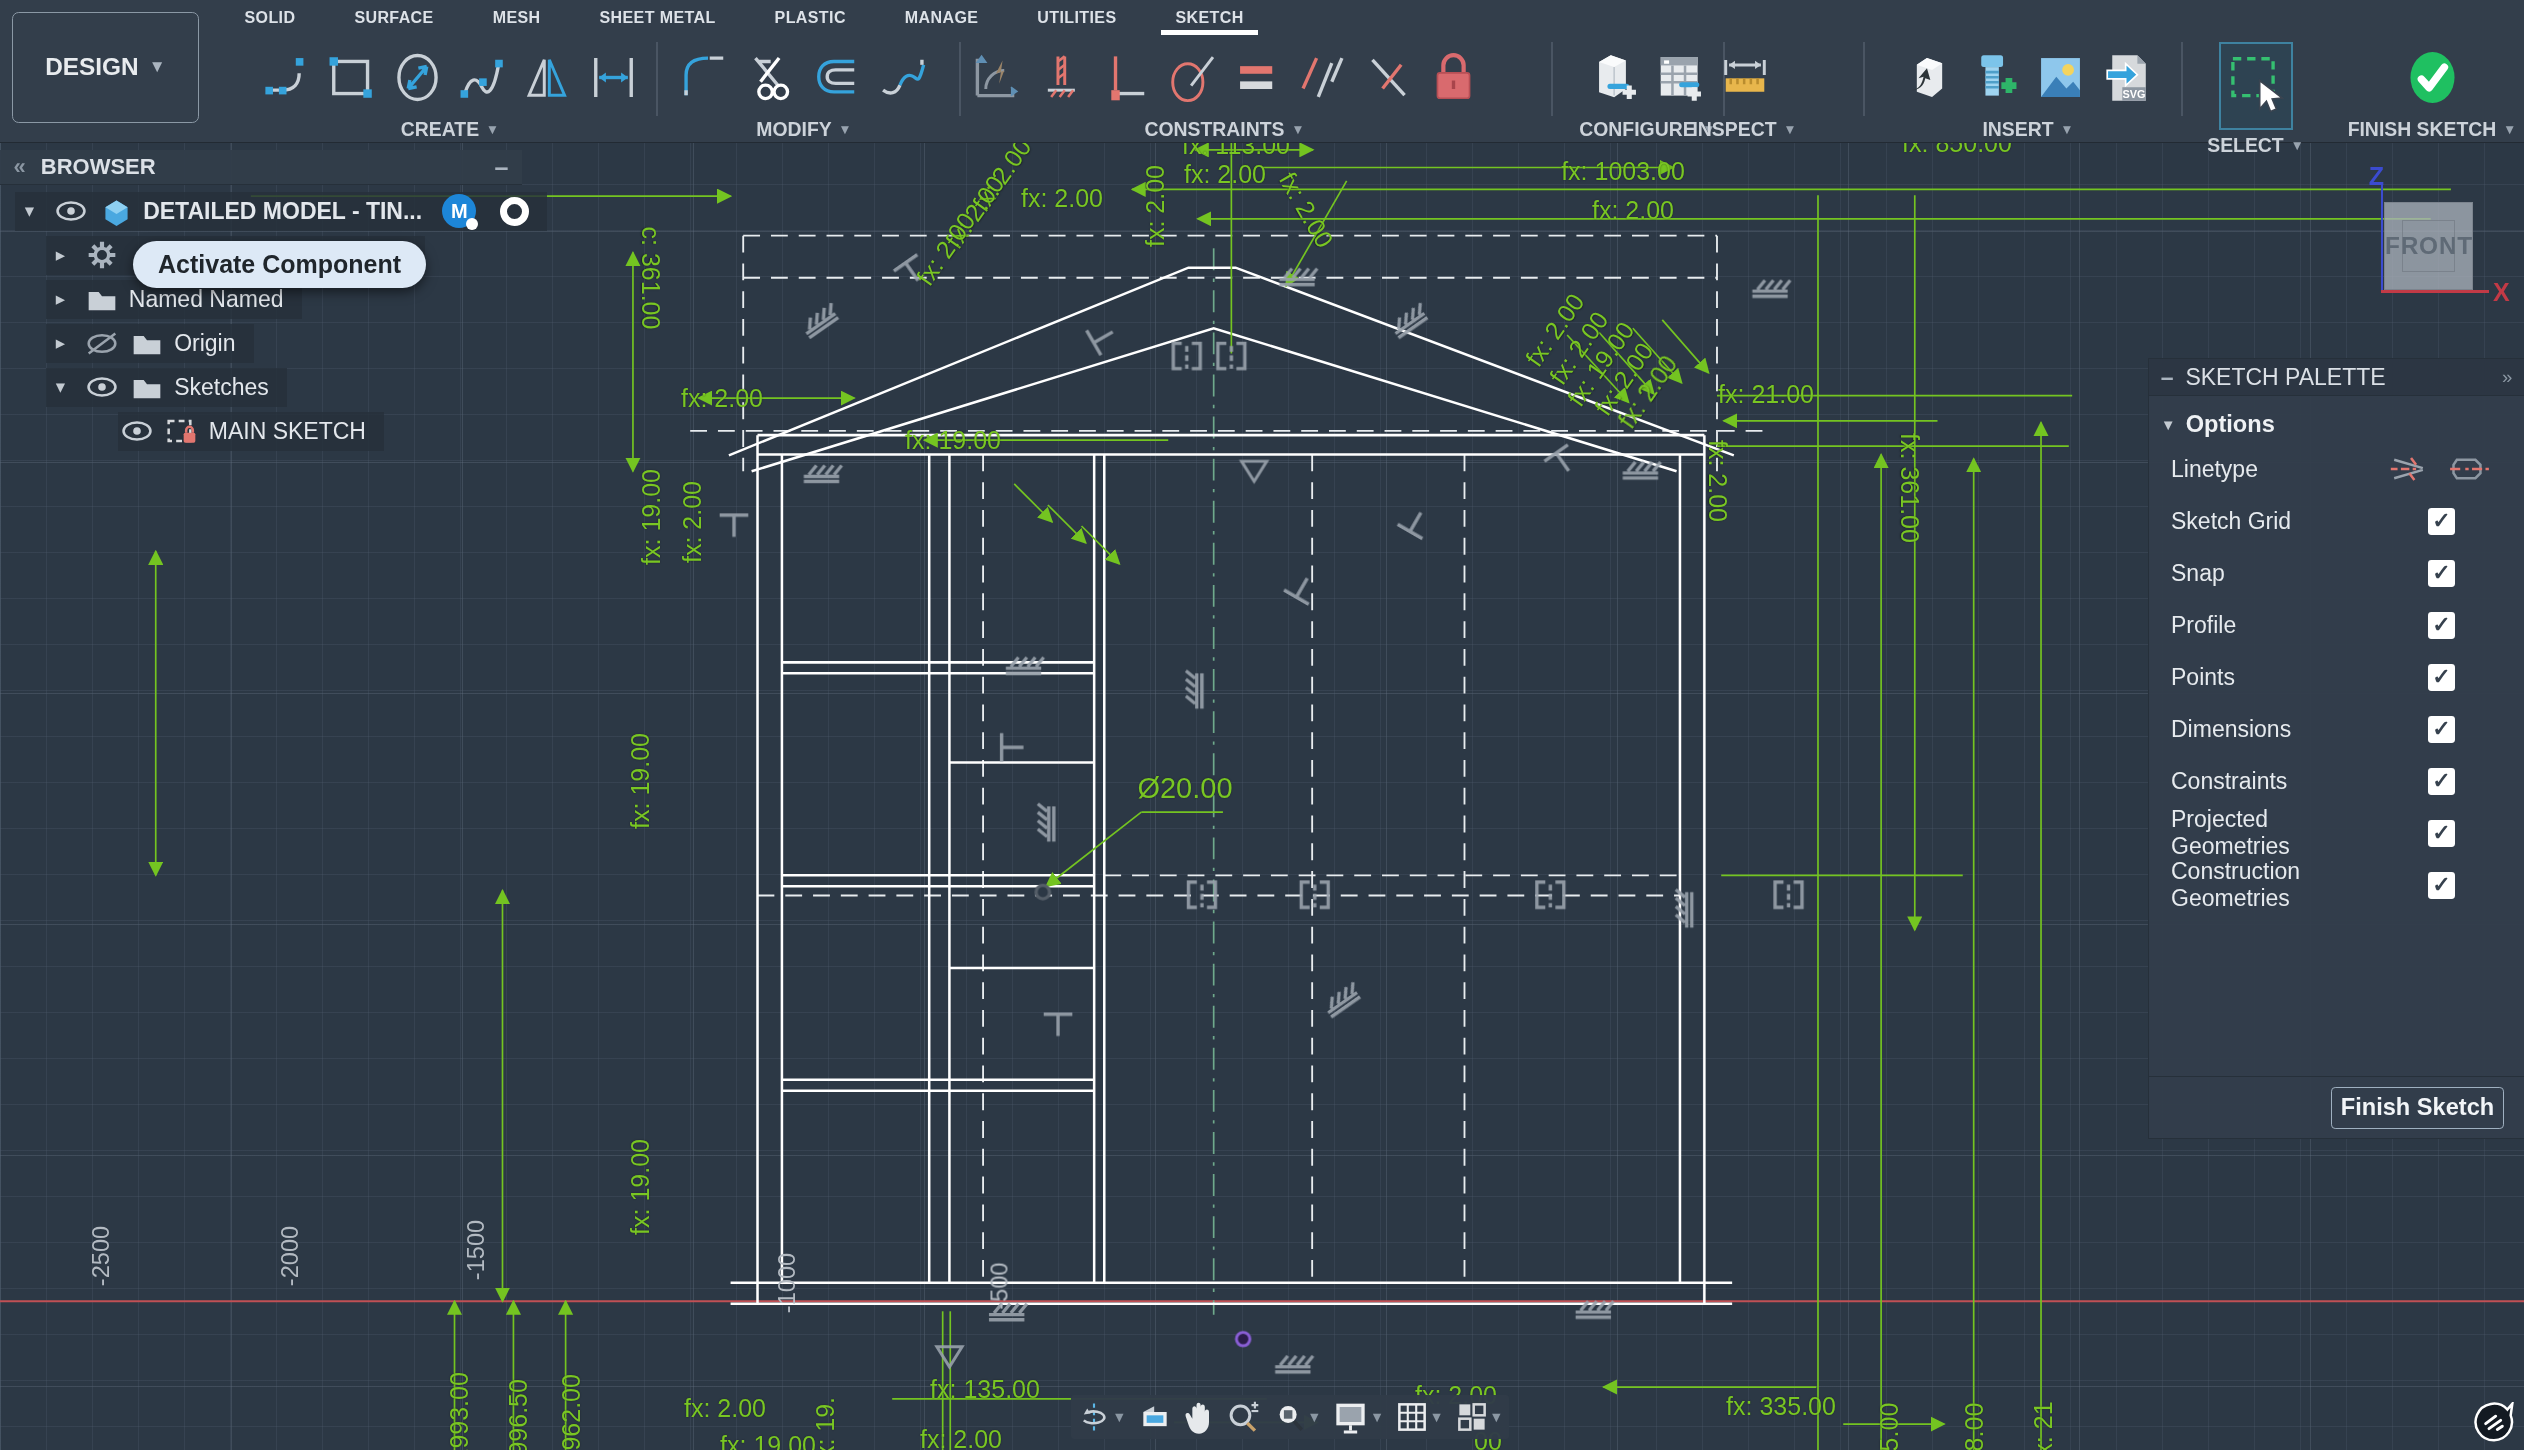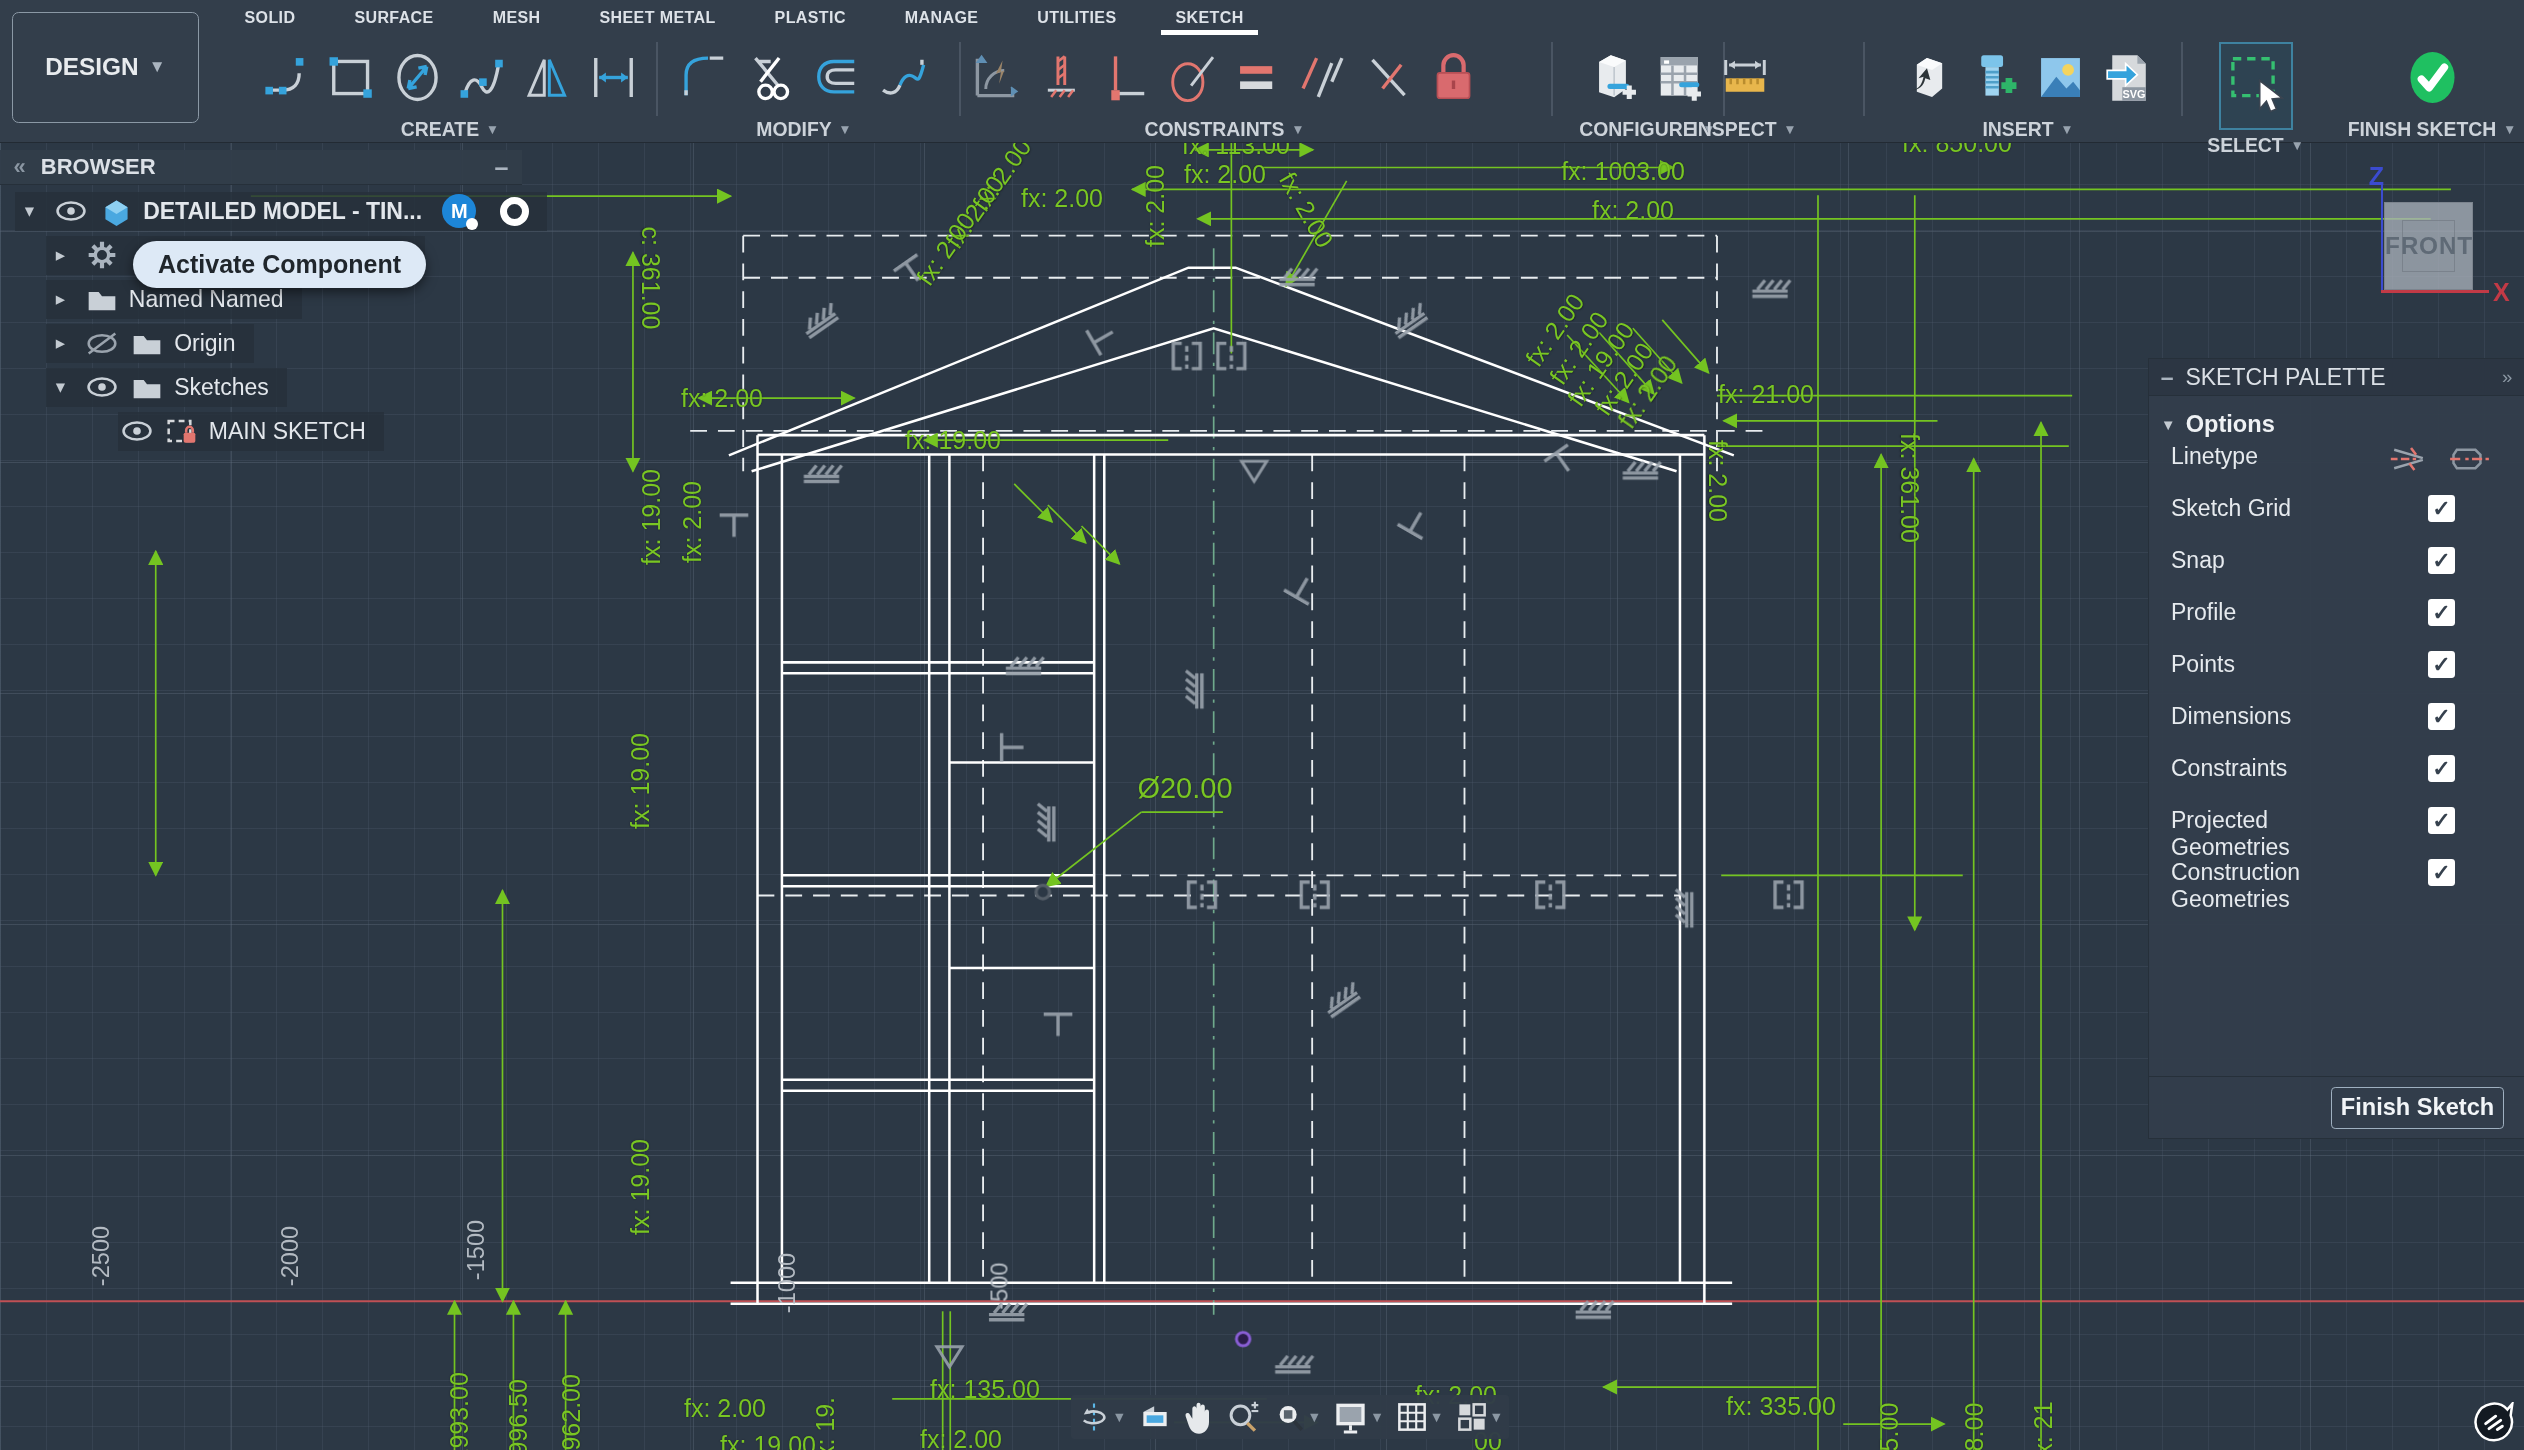--- a/index.html
+++ b/index.html
@@ -43,21 +43,21 @@
     font-size:25px;font-weight:bold;display:flex;align-items:center;padding:0 25px;box-shadow:0 4.2px 11.8px rgba(0,0,0,.5);z-index:35;white-space:nowrap;}
   
   .palette{position:absolute;left:2148px;top:358px;width:377px;height:781px;background:rgba(51,62,75,.97);border:0.8px solid #26303a;z-index:30;display:flex;flex-direction:column;}
   .pal-header{height:37px;background:rgba(44,54,66,.95);border-bottom:0.8px solid #26303a;display:flex;align-items:center;padding:0 11.8px;color:#dbe0e6;font-size:23px;gap:11.8px;}
   .pal-header .dash{color:#aab4bf;font-weight:bold;}
   .pal-header .spacer{flex:1;}
   .pal-header .pin{color:#8b97a3;font-size:18.5px;}
   .pal-section{display:flex;align-items:center;gap:10px;color:#eef1f4;font-size:23.6px;font-weight:bold;padding:15px 11.8px 5px 11.8px;}
   .pal-section .tri{font-size:15px;color:#c3cad1;}
   .pal-rows{flex:1;display:flex;flex-direction:column;}
-  .prow{height:52px;display:flex;align-items:flex-start;padding:0 22px;color:#e6eaee;font-size:23px;gap:44px;}
+  .prow{height:52px;display:flex;align-items:center;padding:0 22px;color:#e6eaee;font-size:23px;gap:44px;}
   .prow .plabel{flex:1;}
   .ctl-check{width:27px;height:27px;border-radius:3.4px;background:#fff;display:none;align-items:center;justify-content:center;color:#36414e;font-size:22px;font-weight:bold;margin-right:47px;}
   .ctl-uncheck{width:25px;height:25px;border-radius:2.5px;border:2.5px solid #708092;background:rgba(70,84,100,.5);display:none;margin-right:48px;}
   .ctl-linetype{display:none;gap:22px;margin-right:13.5px;}
   .ctl-lookat{display:none;margin-right:44px;}
   .prow.check-on .ctl-check{display:flex;}
   .prow.check-off .ctl-uncheck{display:block;}
   .prow.linetype .ctl-linetype{display:flex;}
   .prow.lookat .ctl-lookat{display:block;}
   .pal-footer{border-top:1.7px solid #26303a;height:62px;display:flex;align-items:center;justify-content:flex-end;padding:0 20px;}

